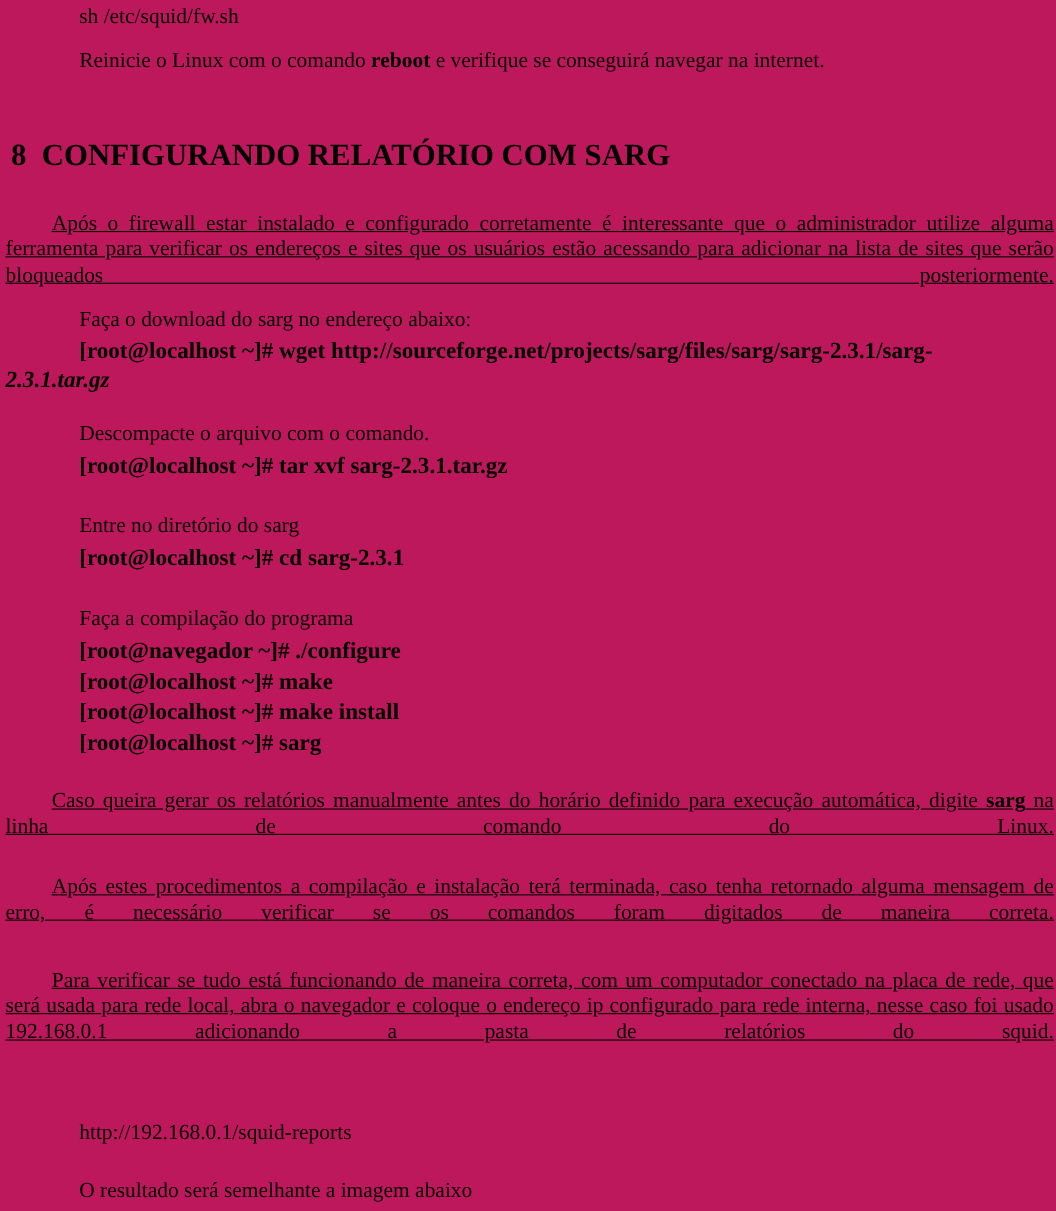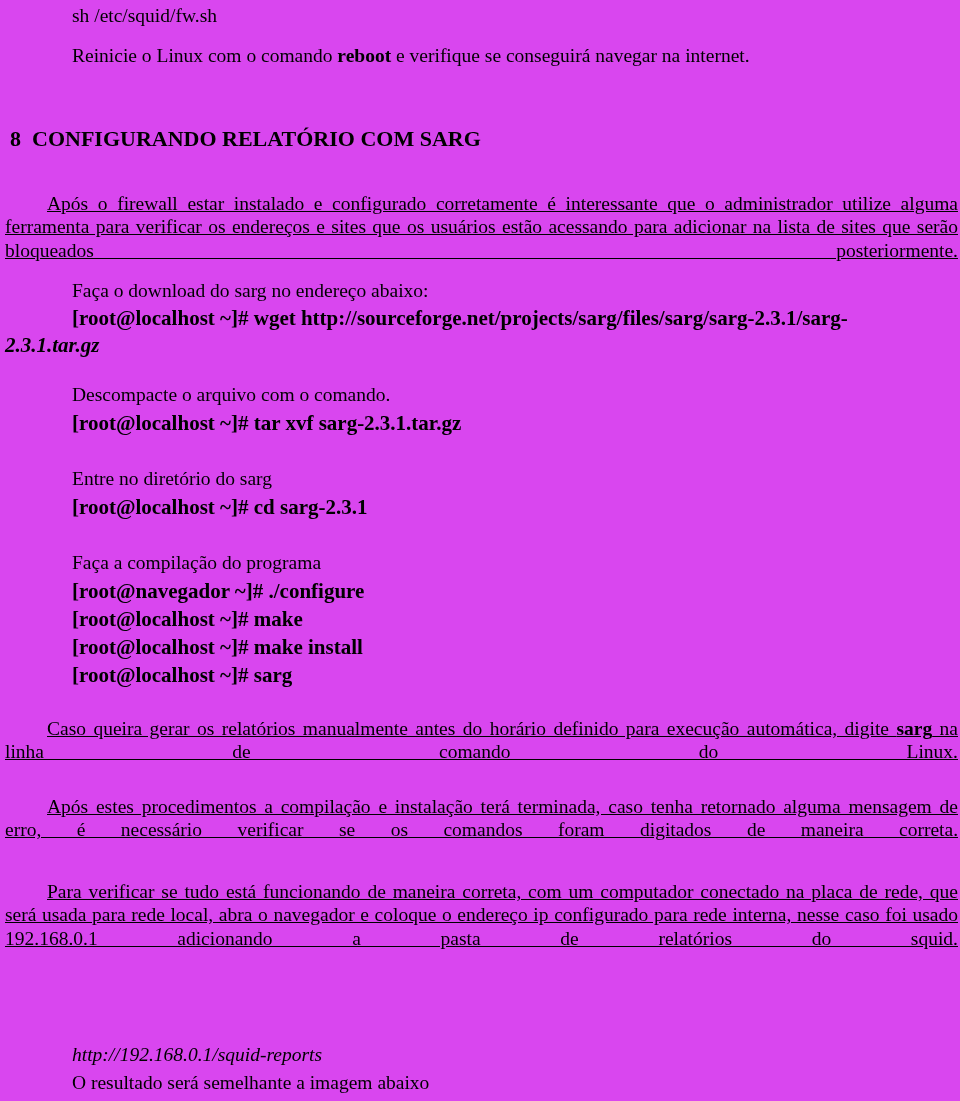--- a/index.html
+++ b/index.html
@@ -11,21 +11,21 @@
     width: 960px;
     height: 1101px;
     font-family: "Liberation Serif", "DejaVu Serif", serif;
     color: #000000;
     overflow: hidden;
   }
   .page {
     position: relative;
     width: 960px;
     height: 1101px;
-    background: #d946ef;
+    background: #be185d;
     box-sizing: border-box;
   }
 
   
   .line {
     position: absolute;
     white-space: nowrap;
     line-height: 1.12;
   }
 
@@ -33,21 +33,21 @@
   .b   { font-weight: bold; }
 
   
   .s-body   { font-size: 19.5px; }
   .s-mono   { font-size: 21px; }
 
   
   .heading {
     position: absolute;
     font-weight: bold;
-    font-size: 22px;
+    font-size: 28px;
     white-space: nowrap;
   }
 
   
   .jpara {
     position: absolute;
     text-align: justify;
     line-height: 1.2;
     font-size: 19.5px;
     text-decoration: underline;
@@ -95,17 +95,17 @@
   <div class="line ser s-mono b" style="left:72px; top:664px;">[root@localhost ~]# sarg</div>
 
   <div class="jpara indent-first" style="left:5px; top:717px; width:953px;">
     <span>Caso queira gerar os relatórios manualmente antes do horário definido para execução automática, digite </span><span class="b">sarg</span><span> na linha de comando do Linux.</span>
   </div>
 
   <div class="jpara indent-first" style="left:5px; top:795px; width:953px;">Após estes procedimentos a compilação e instalação terá terminada, caso tenha retornado alguma mensagem de erro, é necessário verificar se os comandos foram digitados de maneira correta.</div>
 
   <div class="jpara indent-first" style="left:5px; top:880px; width:953px;">Para verificar se tudo está funcionando de maneira correta, com um computador conectado na placa de rede, que será usada para rede local, abra o navegador e coloque o endereço ip configurado para rede interna, nesse caso foi usado 192.168.0.1 adicionando a pasta de relatórios do squid.</div>
 
-  <div class="line ser s-body" style="left:72px; top:1044px;font-style:italic;">http://192.168.0.1/squid-reports</div>
+  <div class="line ser s-body" style="left:72px; top:1019px;">http://192.168.0.1/squid-reports</div>
 
   <div class="line ser s-body" style="left:72px; top:1072px;text-align:right;">O resultado será semelhante a imagem abaixo</div>
 
 </div>
 
 </body></html>

